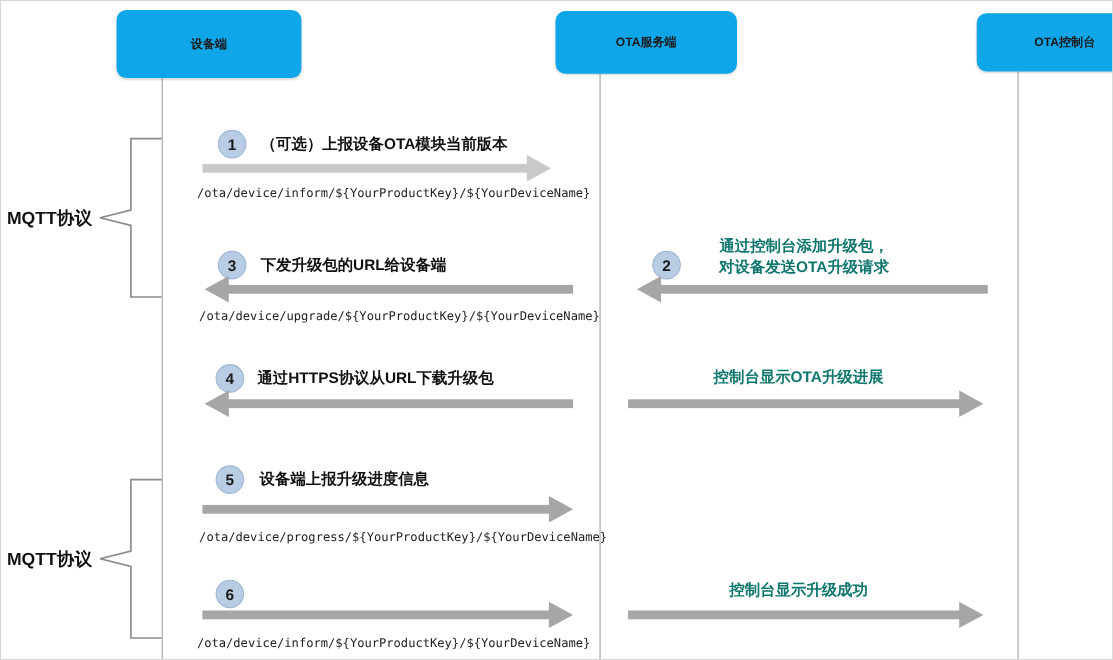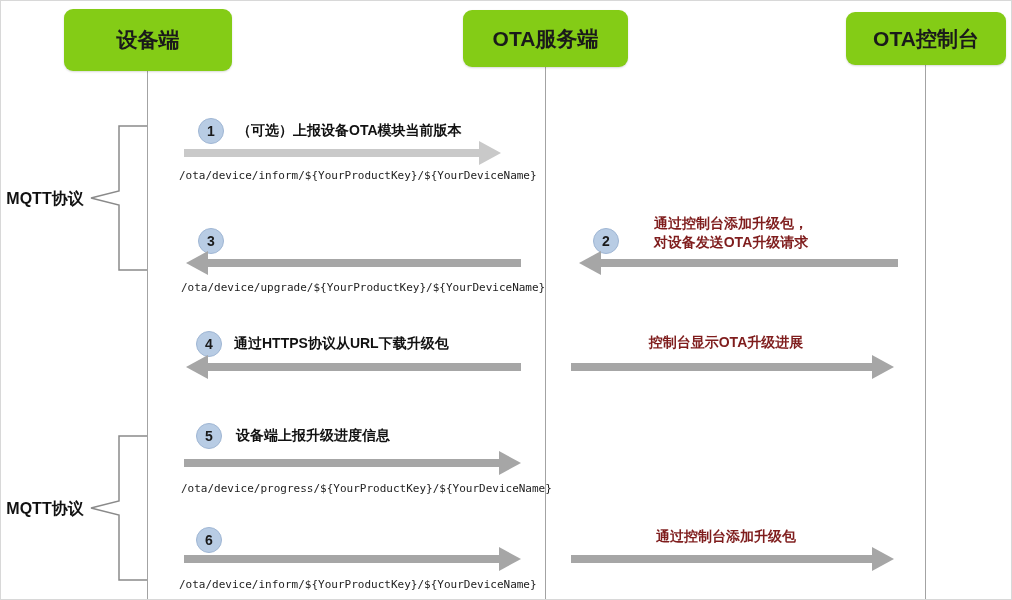--- a/index.html
+++ b/index.html
@@ -12,42 +12,43 @@
     font-family:"Liberation Sans","DejaVu Sans",sans-serif;
     overflow:hidden;
   }
   .lifeline{
     position:absolute;
     width:1px;
     background:#a3a3a3;
   }
   .actor{
     position:absolute;
-    background:#84cc16;
+    background:#0ea5e9;
     border-radius:9px;
     display:flex;align-items:center;justify-content:center;
-    font-weight:bold;font-size:21px;color:#1a1a1a;
+    font-weight:bold;font-size:11px;color:#1a1a1a;
     box-shadow:0 1px 2px rgba(0,0,0,0.15);
+    margin-left:42px;
   }
   .stepnum{
     position:absolute;
     width:26px;height:26px;border-radius:50%;
     background:#b8cce4;border:1px solid #9fb6d4;
     display:flex;align-items:center;justify-content:center;
     font-weight:bold;font-size:14px;color:#1a1a1a;
     box-sizing:border-box;
   }
   .steplabel{
     position:absolute;
     font-weight:bold;font-size:14px;color:#111;
     white-space:nowrap;
   }
   .msglabel{
     position:absolute;
-    font-weight:bold;font-size:14px;color:#7f1d1d;
+    font-weight:bold;font-size:14px;color:#0f766e;
     text-align:center;
   }
   .msglabel .line{display:block;line-height:19px;}
   .topic{
     position:absolute;
     font-family:"DejaVu Sans Mono","Liberation Mono",monospace;
     font-size:11px;color:#222;
     text-align:left;white-space:nowrap;
   }
   .arrow{position:absolute;height:24px;}
@@ -120,20 +121,21 @@
     <span class="line">对设备发送OTA升级请求</span>
   </div>
   <div class="arrow left" style="left:578px;top:250px;width:319px;">
     <div class="bar"></div>
     <div class="head"></div>
   </div>
 
   <div class="stepnum" style="left:197px;top:227px;">
     <span>3</span>
   </div>
+  <div class="steplabel" style="left:236px;top:231px;">下发升级包的URL给设备端</div>
   <div class="arrow left" style="left:185px;top:250px;width:335px;">
     <div class="bar"></div>
     <div class="head"></div>
   </div>
   <div class="topic" style="left:180px;top:280px;width:340px;">/ota/device/upgrade/${YourProductKey}/${YourDeviceName}</div>
 
   <div class="stepnum" style="left:195px;top:330px;">
     <span>4</span>
   </div>
   <div class="steplabel" style="left:233px;top:334px;text-align:center;">通过HTTPS协议从URL下载升级包</div>
@@ -159,19 +161,19 @@
 
   <div class="stepnum" style="left:195px;top:526px;">
     <span>6</span>
   </div>
   <div class="arrow right" style="left:183px;top:546px;width:337px;">
     <div class="bar"></div>
     <div class="head"></div>
   </div>
   <div class="topic" style="left:178px;top:577px;width:340px;">/ota/device/inform/${YourProductKey}/${YourDeviceName}</div>
 
-  <div class="msglabel" style="left:600px;top:527px;width:250px;">通过控制台添加升级包</div>
+  <div class="msglabel" style="left:600px;top:527px;width:250px;">控制台显示升级成功</div>
   <div class="arrow right" style="left:570px;top:546px;width:323px;">
     <div class="bar"></div>
     <div class="head"></div>
   </div>
 
 </div>
 
 </body></html>

